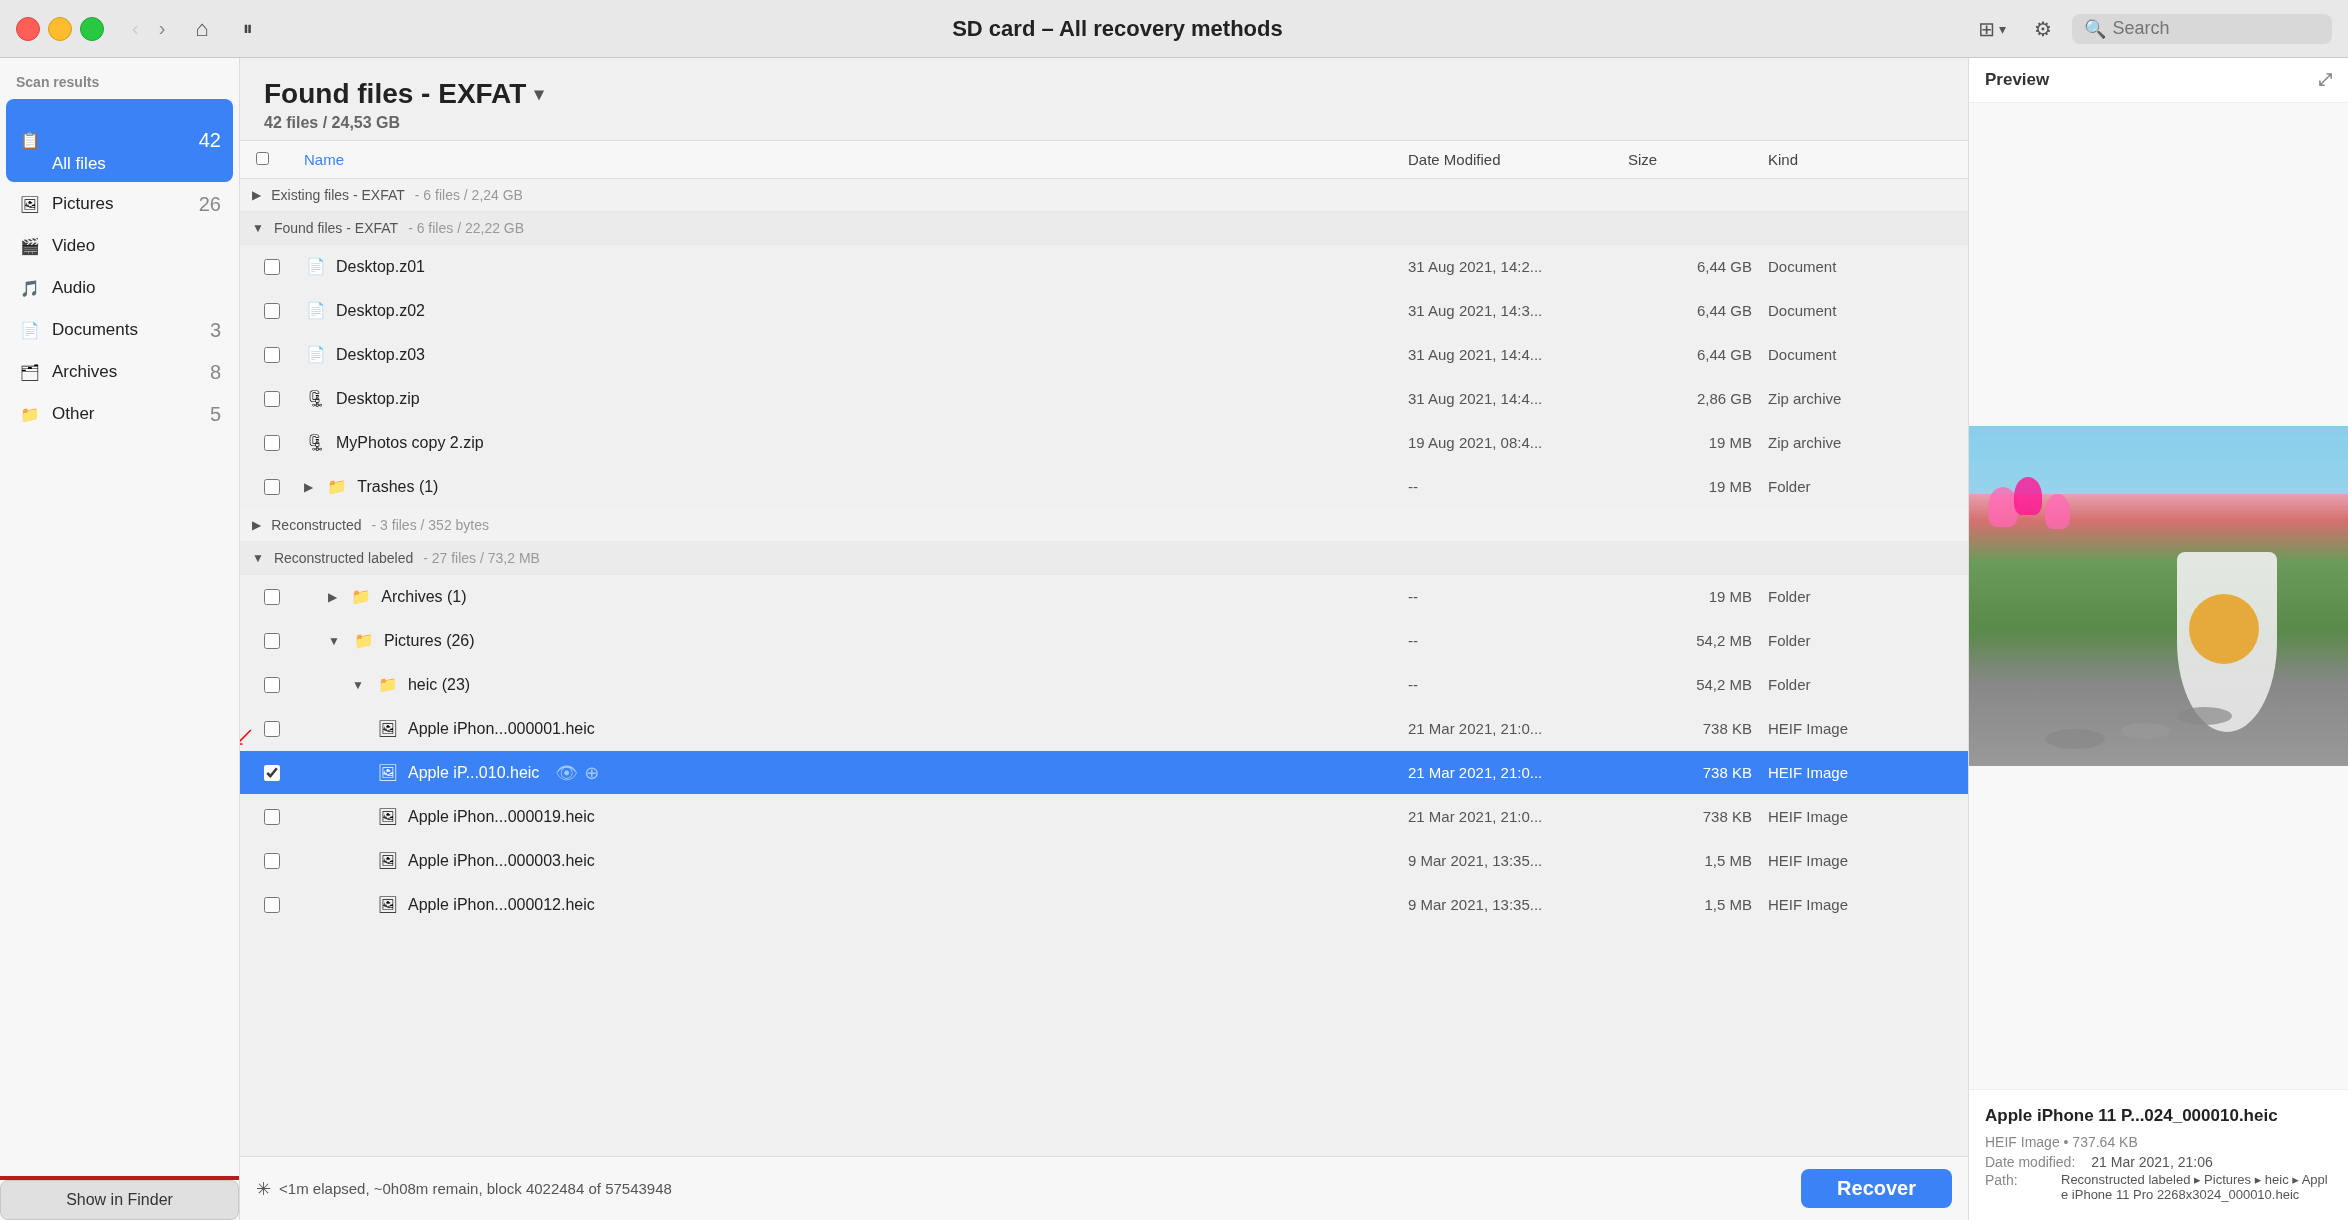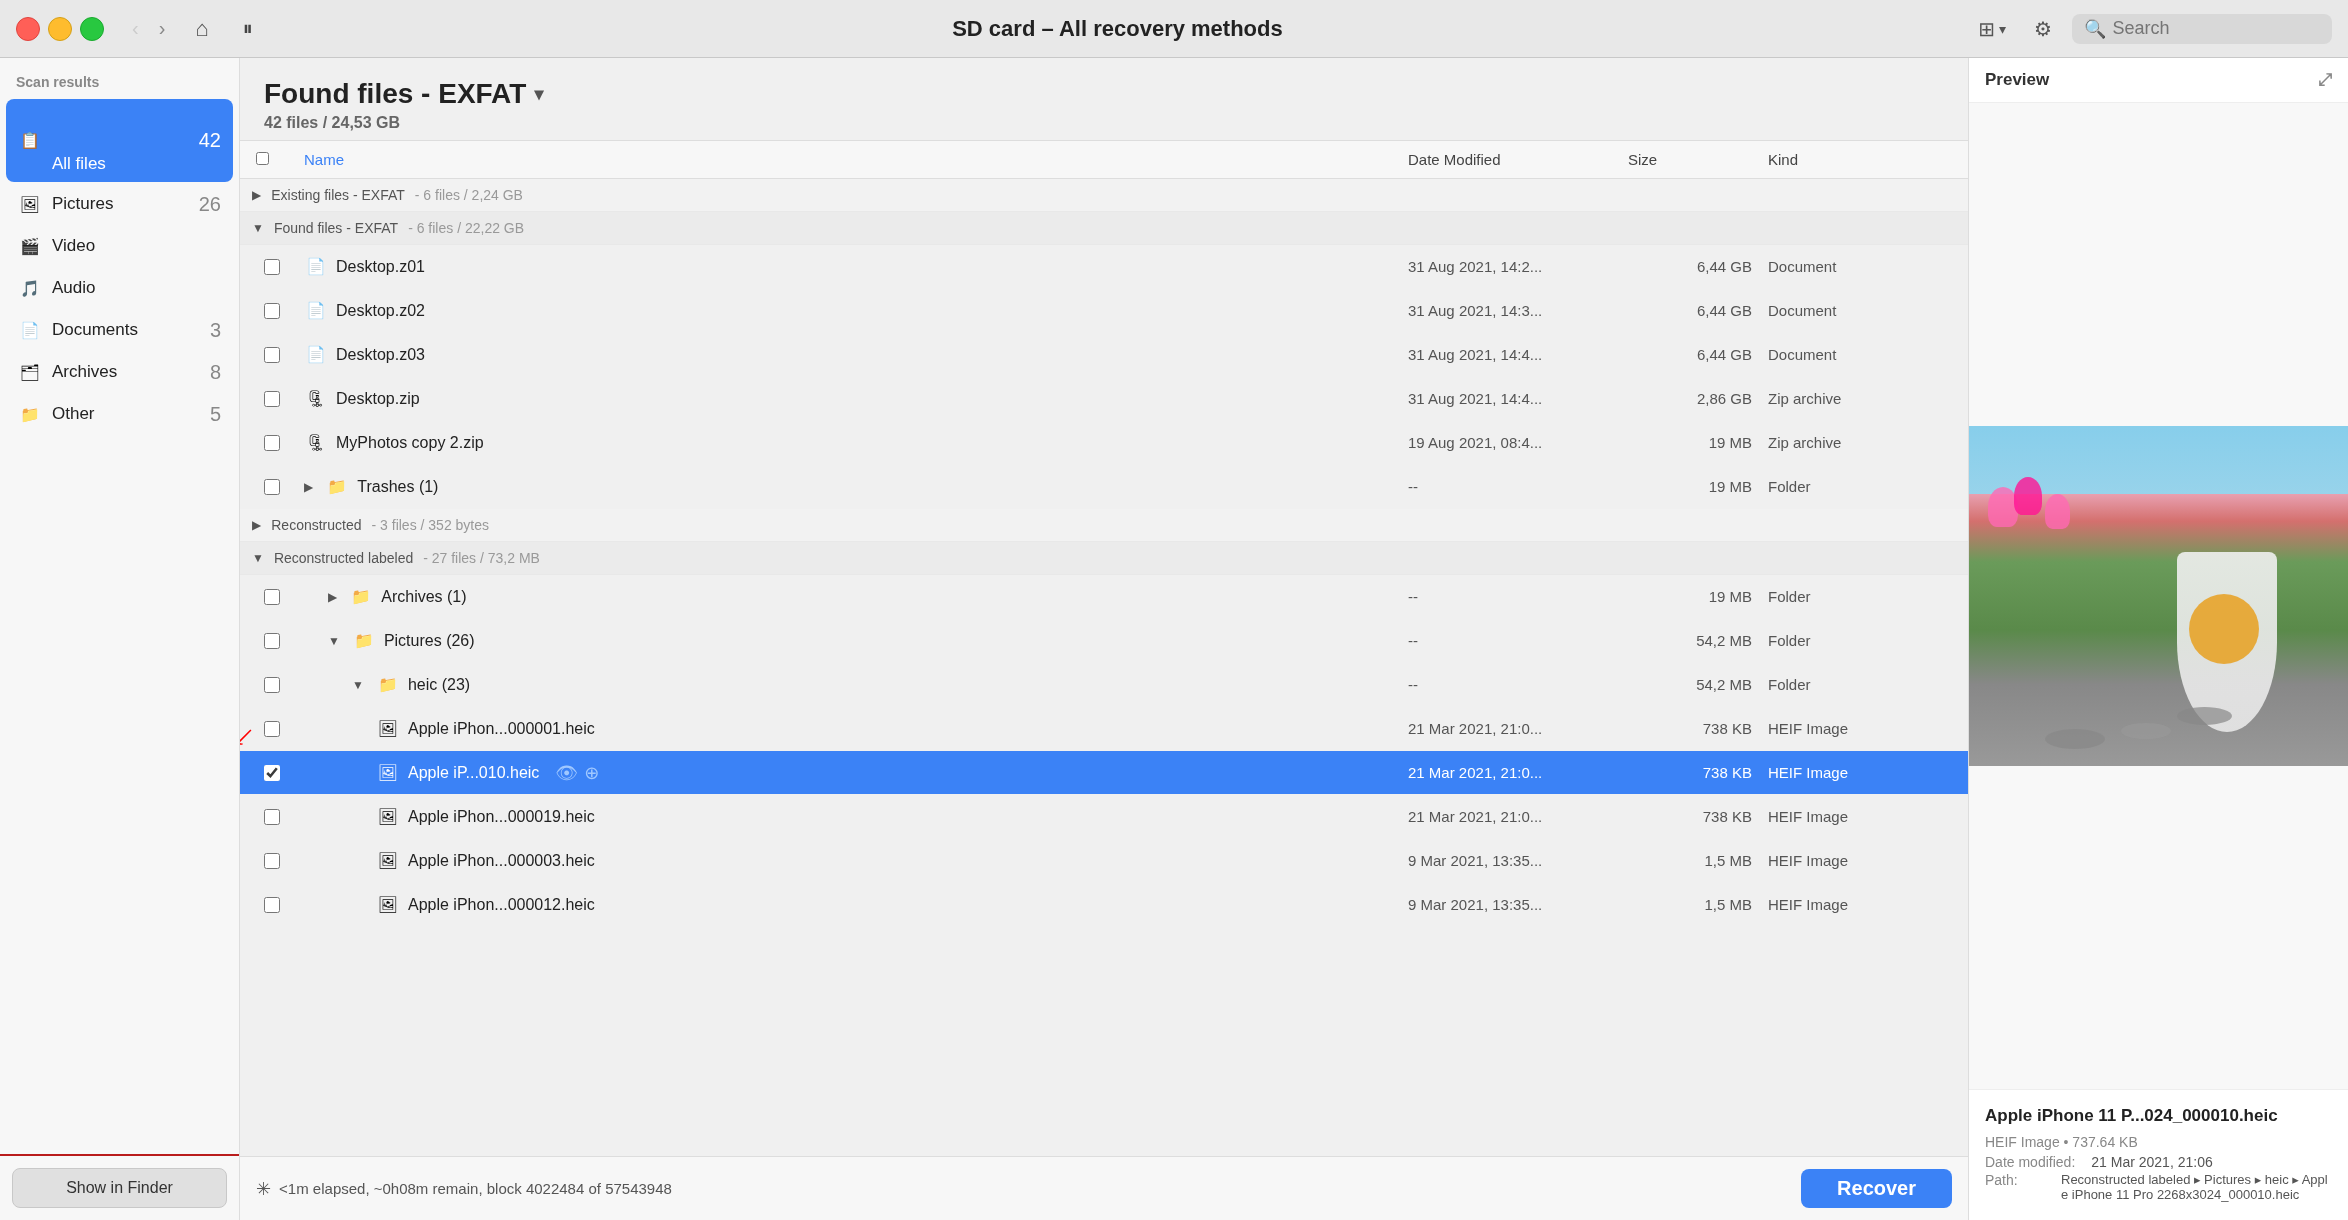--- a/index.html
+++ b/index.html
@@ -168,22 +168,21 @@
       color: #222;
     }
     .sidebar-item.active .sidebar-label { color: #ffffff; margin-top: 47px; }
     .sidebar-count {
       font-size: 20px;
       color: #888;
       font-weight: 500;
     }
     .sidebar-footer {
       margin-top: auto;
-      padding: 12px;
-      border-top: 2px solid #b91c1c;
+      border-top: 4px solid #b91c1c;
     }
     .show-finder-btn {
       width: 100%;
       padding: 10px;
       background: #e0e0e0;
       border: 1px solid #c8c8c8;
       border-radius: 8px;
       font-size: 16px;
       cursor: pointer;
       color: #333;

